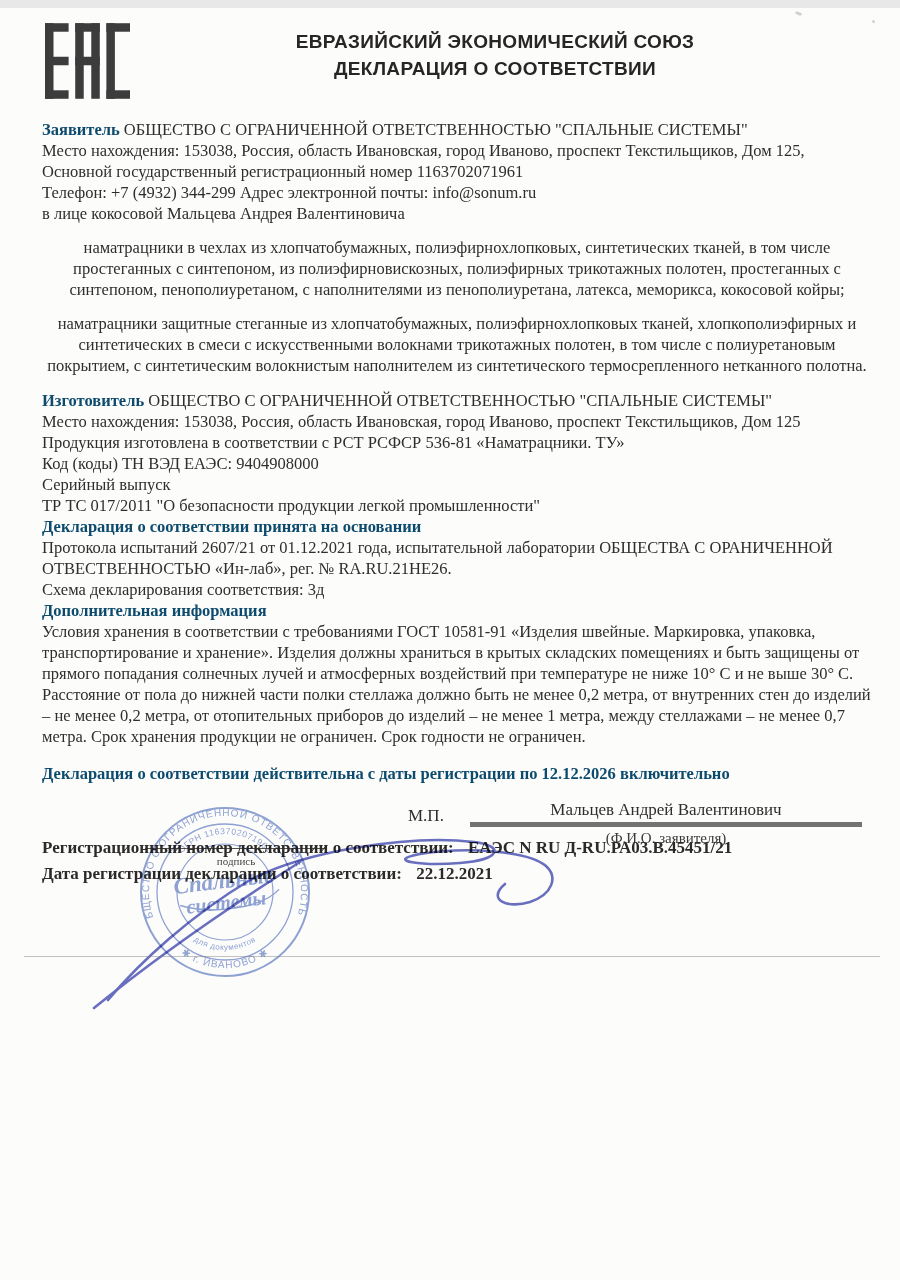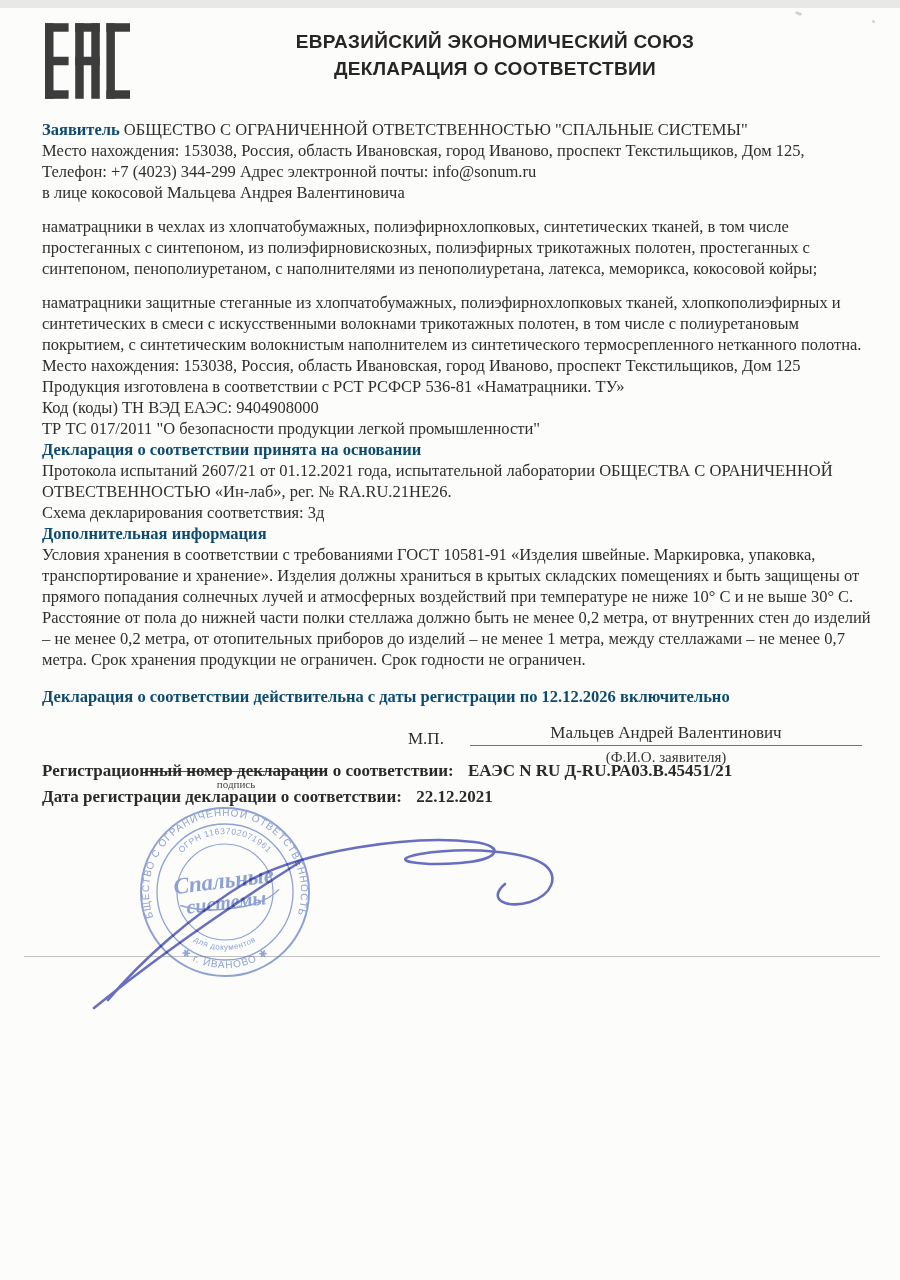--- a/index.html
+++ b/index.html
@@ -22,29 +22,29 @@
     font-family:"Liberation Sans","DejaVu Sans",sans-serif;
     font-weight:bold;font-size:19px;line-height:27px;
     color:#272624;letter-spacing:.3px;
   }
   
   .content{
     position:absolute;left:42px;top:111px;width:830px;
     font-size:16.5px;line-height:21px;
   }
   .content p{margin:0;}
-  .content p.gap1{margin-top:13px;}
+  .content p.gap1{margin-top:13px;text-align:center;}
   .content p.gap2{margin-top:14px;}
   .content p.gap3{margin-top:16px;}
   b{color:#0c4a6e;}
   
   .sigzone{position:relative;height:140px;}
   .mp{position:absolute;left:366px;top:21px;font-size:17px;}
   .signer{position:absolute;left:428px;top:15px;width:392px;text-align:center;}
-  .signer .name{font-size:17px;padding-bottom:2px;border-bottom:1px solid #737373;}
+  .signer .name{font-size:17px;padding-bottom:2px;border-bottom:5px solid #737373;}
   .signer .cap{font-size:15px;color:#3c3a38;padding-top:1px;}
   .signline{position:absolute;left:103px;top:64px;width:182px;border-top:1px solid #55514d;text-align:center;}
   .signline .cap{font-size:11px;color:#45423f;}
   .regline{position:absolute;left:0;font-size:17px;font-weight:bold;color:#2b2a28;}
   .regnum{top:53px;}
   .regdate{top:79px;}
   .regline .val{margin-left:10px;}
   
   .sep{position:absolute;left:24px;top:948px;width:856px;border-top:1.5px solid rgba(125,125,125,.45);}
   
@@ -80,27 +80,30 @@
   </svg>
 
   <div class="hdr">
     <div>ЕВРАЗИЙСКИЙ ЭКОНОМИЧЕСКИЙ СОЮЗ</div>
     <div>ДЕКЛАРАЦИЯ О СООТВЕТСТВИИ</div>
   </div>
 
   <div class="content">
     <p><b>Заявитель</b><span> ОБЩЕСТВО С ОГРАНИЧЕННОЙ ОТВЕТСТВЕННОСТЬЮ "СПАЛЬНЫЕ СИСТЕМЫ"</span></p>
     <p>Место нахождения: 153038, Россия, область Ивановская, город Иваново, проспект Текстильщиков, Дом 125,</p>
-    <p>Телефон: +7 (4023) 344-299 Адрес электронной почты: info@sonum.ru</p>
+    <p>Основной государственный регистрационный номер 1163702071961</p>
+    <p>Телефон: +7 (4932) 344-299 Адрес электронной почты: info@sonum.ru</p>
     <p>в лице кокосовой Мальцева Андрея Валентиновича</p>
     <p class="gap1">наматрацники в чехлах из хлопчатобумажных, полиэфирнохлопковых, синтетических тканей, в том числе простеганных с синтепоном, из полиэфирновискозных, полиэфирных трикотажных полотен, простеганных с синтепоном, пенополиуретаном, с наполнителями из пенополиуретана, латекса, меморикса, кокосовой койры;</p>
     <p class="gap1">наматрацники защитные стеганные из хлопчатобумажных, полиэфирнохлопковых тканей, хлопкополиэфирных и синтетических в смеси с искусственными волокнами трикотажных полотен, в том числе с полиуретановым покрытием, с синтетическим волокнистым наполнителем из синтетического термосрепленного нетканного полотна.</p>
+    <p class="gap2"><b>Изготовитель</b><span> ОБЩЕСТВО С ОГРАНИЧЕННОЙ ОТВЕТСТВЕННОСТЬЮ "СПАЛЬНЫЕ СИСТЕМЫ"</span></p>
     <p>Место нахождения: 153038, Россия, область Ивановская, город Иваново, проспект Текстильщиков, Дом 125</p>
     <p>Продукция изготовлена в соответствии с РСТ РСФСР 536-81 «Наматрацники. ТУ»</p>
     <p>Код (коды) ТН ВЭД ЕАЭС: 9404908000</p>
+    <p>Серийный выпуск</p>
     <p>ТР ТС 017/2011 "О безопасности продукции легкой промышленности"</p>
     <p><b>Декларация о соответствии принята на основании</b></p>
     <p>Протокола испытаний 2607/21 от 01.12.2021 года, испытательной лаборатории ОБЩЕСТВА С ОРАНИЧЕННОЙ ОТВЕСТВЕННОСТЬЮ «Ин-лаб», рег. № RA.RU.21НЕ26.</p>
     <p>Схема декларирования соответствия: 3д</p>
     <p><b>Дополнительная информация</b></p>
     <p>Условия хранения в соответствии с требованиями ГОСТ 10581-91 «Изделия швейные. Маркировка, упаковка, транспортирование и хранение». Изделия должны храниться в крытых складских помещениях и быть защищены от прямого попадания солнечных лучей и атмосферных воздействий при температуре не ниже 10° С и не выше 30° С. Расстояние от пола до нижней части полки стеллажа должно быть не менее 0,2 метра, от внутренних стен до изделий – не менее 0,2 метра, от отопительных приборов до изделий – не менее 1 метра, между стеллажами – не менее 0,7 метра. Срок хранения продукции не ограничен. Срок годности не ограничен.</p>
     <p class="gap3"><b>Декларация о соответствии действительна с даты регистрации по 12.12.2026 включительно</b></p>
 
     <div class="sigzone">
       <span class="mp">М.П.</span>

